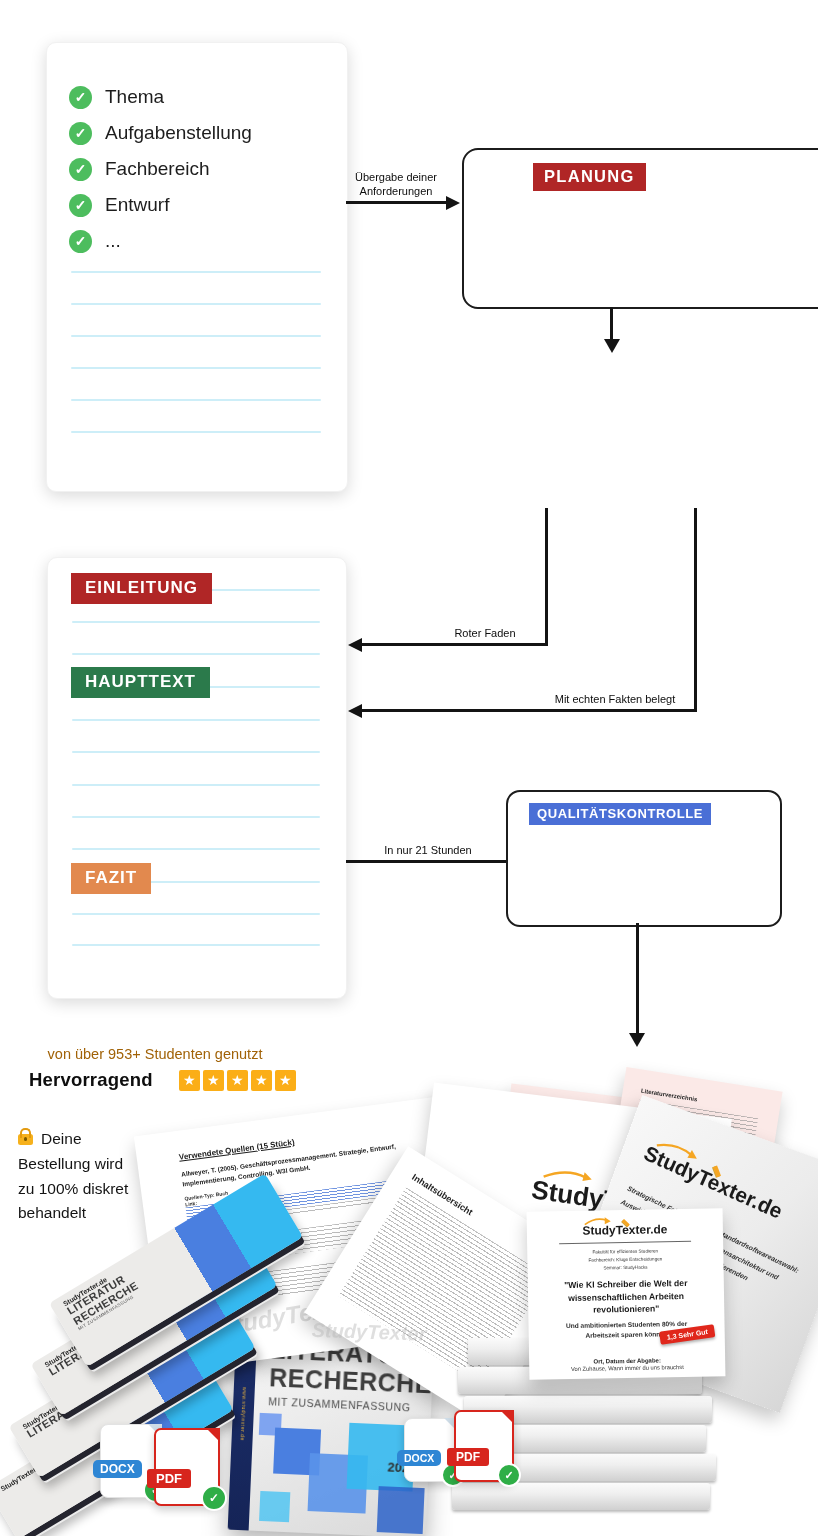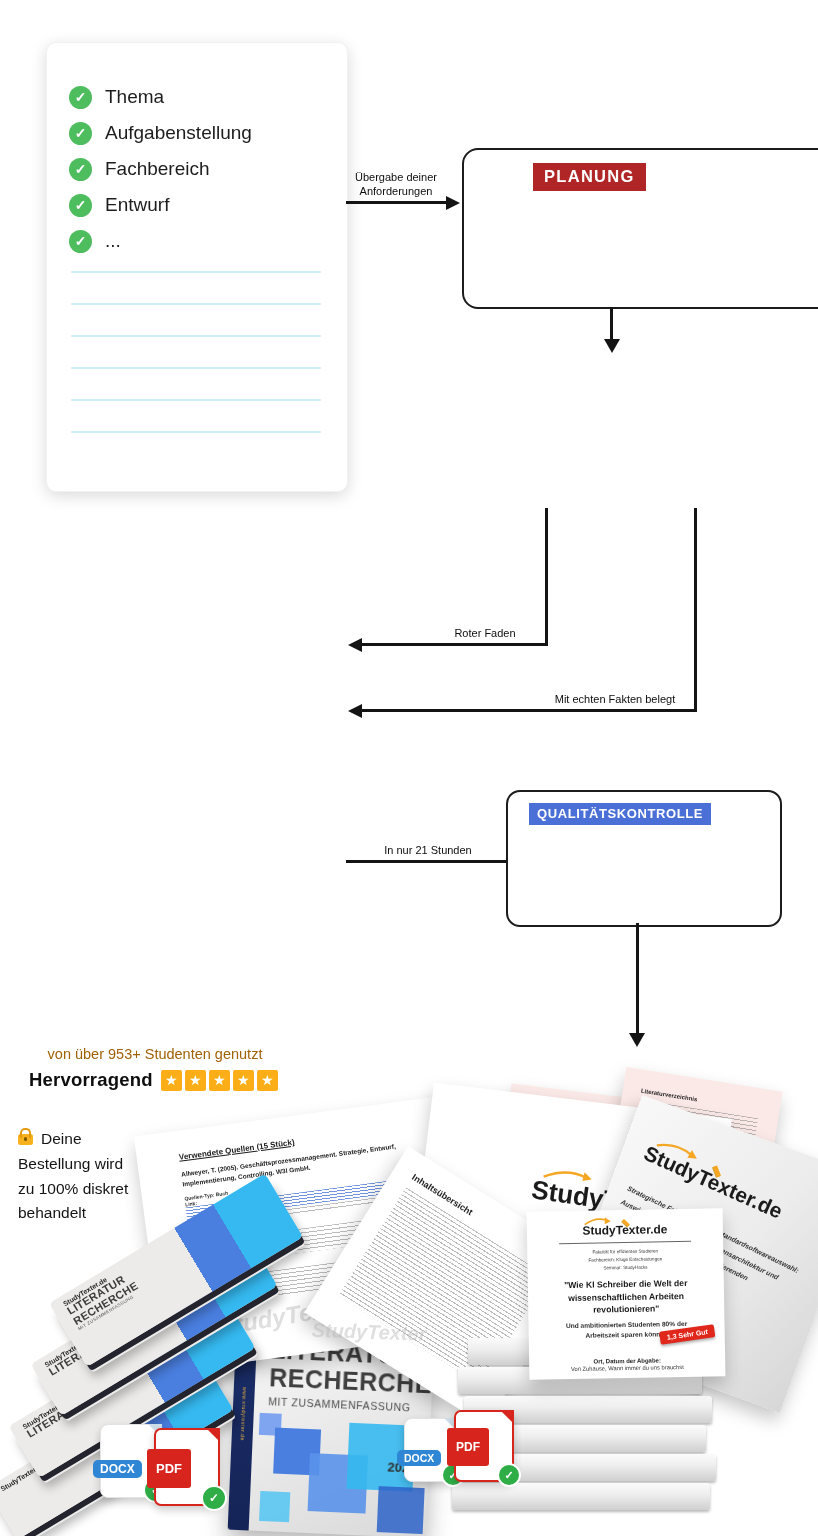--- a/index.html
+++ b/index.html
@@ -29,21 +29,21 @@
   .ah{position:absolute;width:0;height:0;}
   .ah-right{border-top:7px solid transparent;border-bottom:7px solid transparent;border-left:14px solid #141414;}
   .ah-left{border-top:7px solid transparent;border-bottom:7px solid transparent;border-right:14px solid #141414;}
   .ah-down{border-left:8px solid transparent;border-right:8px solid transparent;border-top:14px solid #141414;}
   .alabel{position:absolute;font-size:11px;line-height:1.3;text-align:center;color:#0d0d0d;}
   
   .sec-badge{position:absolute;left:23px;color:#fff;font-weight:bold;font-size:17px;
              letter-spacing:1px;padding:5px 14px 6px;z-index:2;}
   
   .usage{position:absolute;left:30px;top:1046px;width:250px;text-align:center;font-size:14.5px;color:#a16207;}
-  .rating{position:absolute;left:29px;top:1069px;display:flex;align-items:center;gap:8px;}
+  .rating{position:absolute;left:29px;top:1069px;display:flex;align-items:center;gap:26px;}
   .rating b{font-size:18.5px;letter-spacing:.2px;color:#0e0e0e;}
   .stars{display:flex;gap:3px;}
   .star{width:21px;height:21px;background:#fbae17;border-radius:2px;color:#fff;
         font-size:14px;display:flex;align-items:center;justify-content:center;}
   
   .privacy{position:absolute;left:18px;top:1127px;width:150px;font-size:15.5px;line-height:1.6;color:#141414;}
   .lock{display:inline-block;width:15px;height:11px;background:#f6b11c;border-radius:2.5px;
         position:relative;margin-right:8px;vertical-align:-1px;}
   .lock::before{content:"";position:absolute;left:2px;top:-6px;width:7px;height:8px;
         border:2.5px solid #e39a0f;border-bottom:none;border-radius:5px 5px 0 0;}
@@ -88,21 +88,21 @@
         background:linear-gradient(180deg,#fbfbfb 0%,#efefef 40%,#d0d0d0 100%);}
   
   .ficon{position:absolute;}
   .fpage{position:absolute;inset:0;background:#fff;border-radius:8px;border:1px solid #e3e3e3;
          box-shadow:0 4px 8px rgba(0,0,0,.2);}
   .fpage.pdfb{border:2.5px solid #d7251d;border-radius:7px;}
   .ffold{position:absolute;top:0;right:0;width:0;height:0;border-left:14px solid transparent;border-top:14px solid #cfdde8;}
   .ffold.red{border-top-color:#d7251d;}
   .flabel{position:absolute;left:-7px;color:#fff;font-weight:bold;border-radius:5px;z-index:2;}
   .flabel.docx{background:#2e86d4;font-size:12px;padding:2px 7px;bottom:20px;}
-  .flabel.pdf{background:#d7251d;font-size:13px;padding:12px 9px;bottom:18px;border-radius:3px;}
+  .flabel.pdf{background:#d7251d;font-size:13px;padding:2px 9px;bottom:18px;border-radius:3px;}
   .fcheck{position:absolute;right:-7px;bottom:-5px;width:22px;height:22px;border-radius:50%;background:#2fae47;
           border:2.5px solid #fff;color:#fff;font-size:12px;font-weight:bold;
           display:flex;align-items:center;justify-content:center;z-index:3;}
   .redbadge{position:absolute;right:10px;bottom:36px;background:#e0271c;color:#fff;font-size:7px;
             font-weight:bold;padding:3px 7px;border-radius:2px;transform:rotate(-7deg);
             box-shadow:0 2px 3px rgba(0,0,0,.3);}
 </style>
 </head>
 <body>
 
@@ -152,20 +152,37 @@
   <div class="vline" style="left:545px;top:508px;height:138px;"></div>
   <div class="hline" style="left:360px;top:643px;width:188px;"></div>
   <div class="ah ah-left" style="left:348px;top:637.5px;"></div>
   <div class="alabel" style="left:430px;top:626px;width:110px;">Roter Faden</div>
 
   <div class="vline" style="left:694px;top:508px;height:204px;"></div>
   <div class="hline" style="left:360px;top:709px;width:337px;"></div>
   <div class="ah ah-left" style="left:348px;top:703.5px;"></div>
   <div class="alabel" style="left:540px;top:692px;width:150px;">Mit echten Fakten belegt</div>
 
+  <div class="card" style="left:47px;top:557px;width:298px;height:440px;">
+    <div class="rule" style="top:31px;"></div>
+    <div class="rule" style="top:63px;"></div>
+    <div class="rule" style="top:95px;"></div>
+    <div class="rule" style="top:128px;"></div>
+    <div class="rule" style="top:161px;"></div>
+    <div class="rule" style="top:193px;"></div>
+    <div class="rule" style="top:226px;"></div>
+    <div class="rule" style="top:258px;"></div>
+    <div class="rule" style="top:290px;"></div>
+    <div class="rule" style="top:323px;"></div>
+    <div class="rule" style="top:355px;"></div>
+    <div class="rule" style="top:386px;"></div>
+    <span class="sec-badge bg-red" style="top:15px;">EINLEITUNG</span>
+    <span class="sec-badge bg-green" style="top:109px;">HAUPTTEXT</span>
+    <span class="sec-badge bg-orange" style="top:305px;">FAZIT</span>
+  </div>
 
   <div class="alabel" style="left:368px;top:843px;width:120px;">In nur 21 Stunden</div>
   <div class="hline" style="left:346px;top:860px;width:160px;"></div>
 
   <div class="flowbox" style="left:506px;top:790px;width:272px;height:133px;border-radius:14px;">
     <span class="fb-badge bg-blue" style="font-size:13px;letter-spacing:.6px;margin:11px 0 0 21px;padding:3px 8px 4px;">QUALITÄTSKONTROLLE</span>
   </div>
 
   <div class="vline" style="left:636px;top:923px;height:112px;"></div>
   <div class="ah ah-down" style="left:628.5px;top:1033px;"></div>

